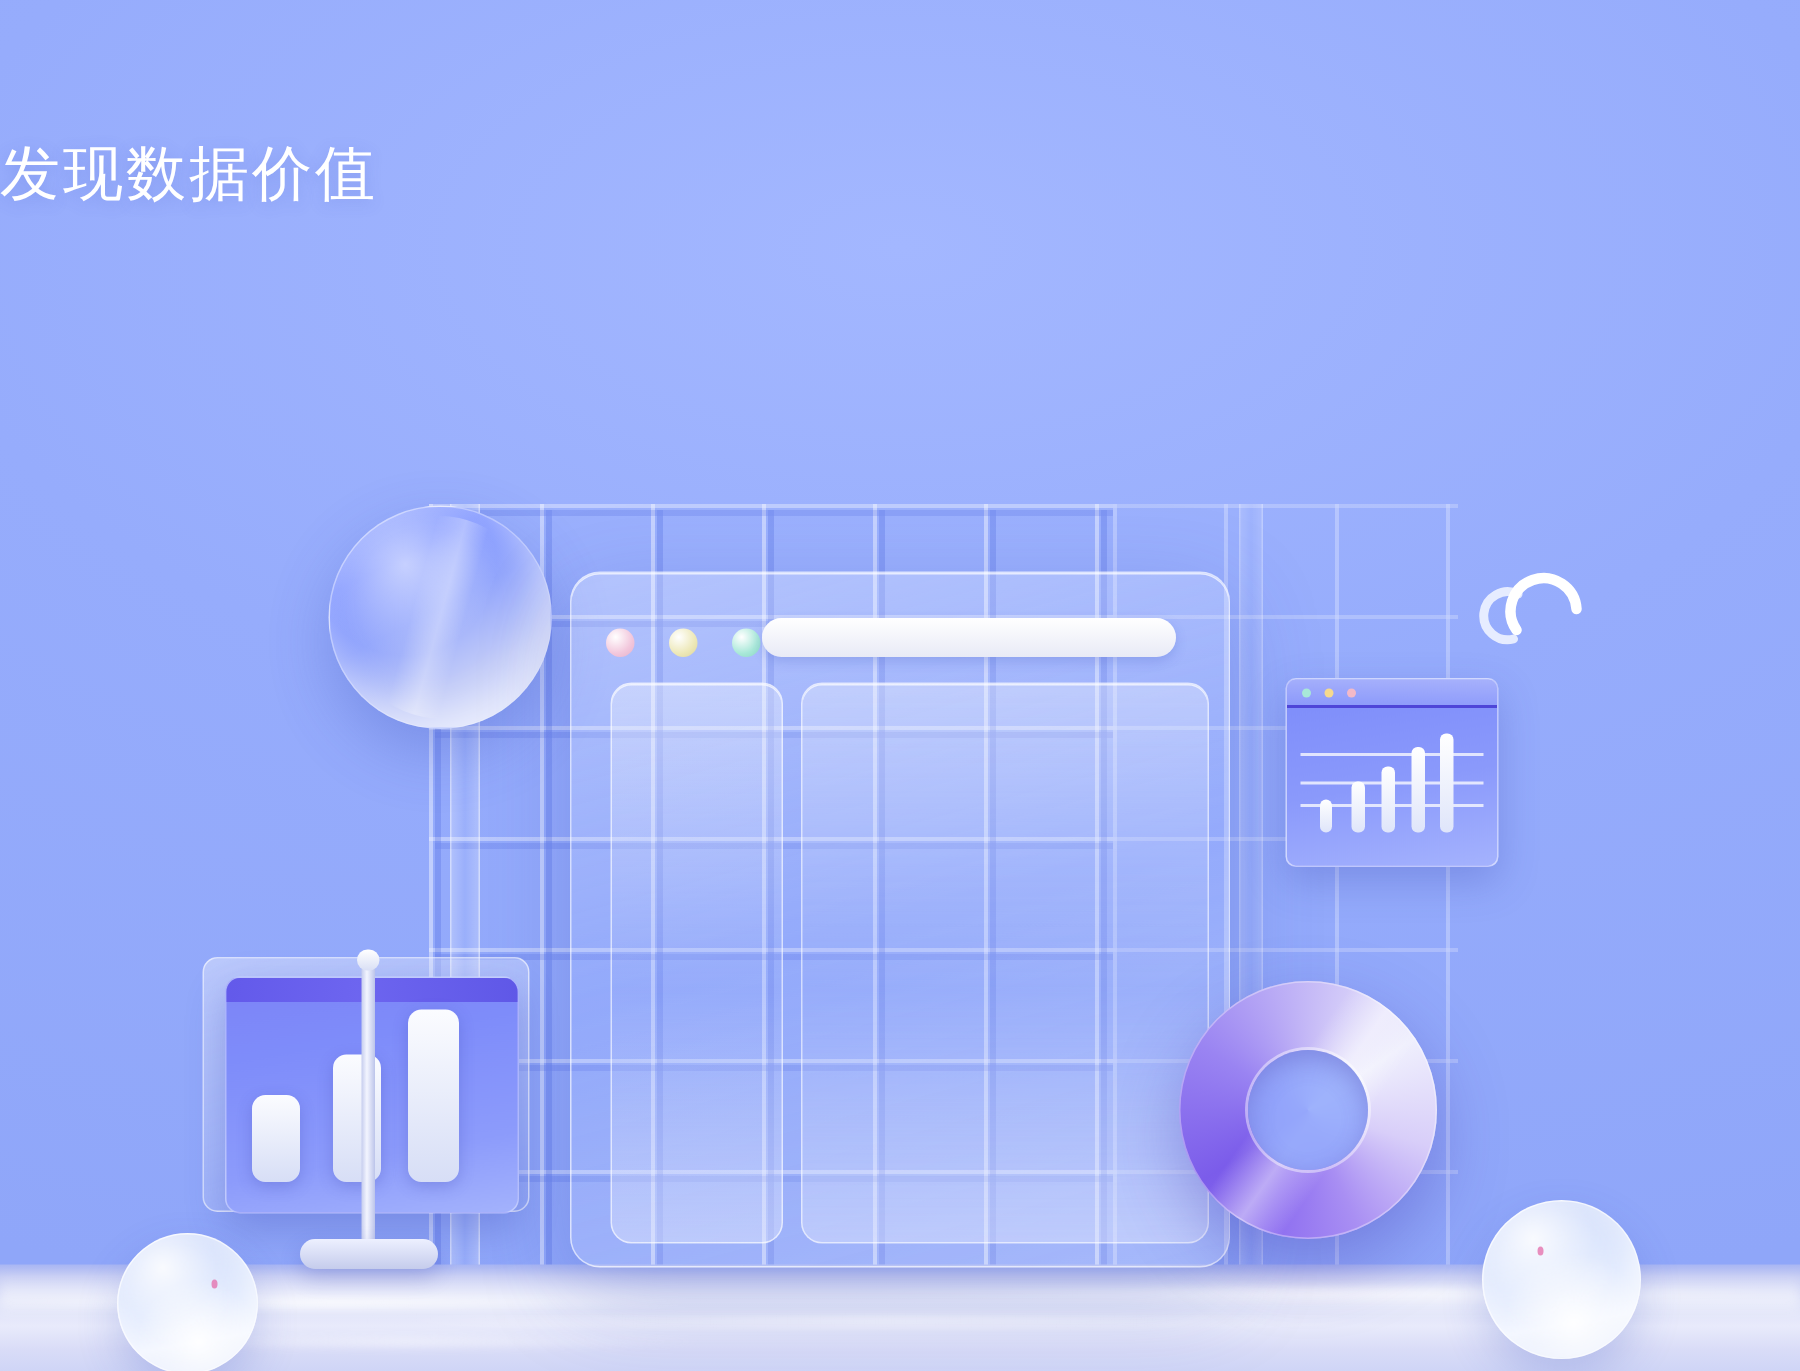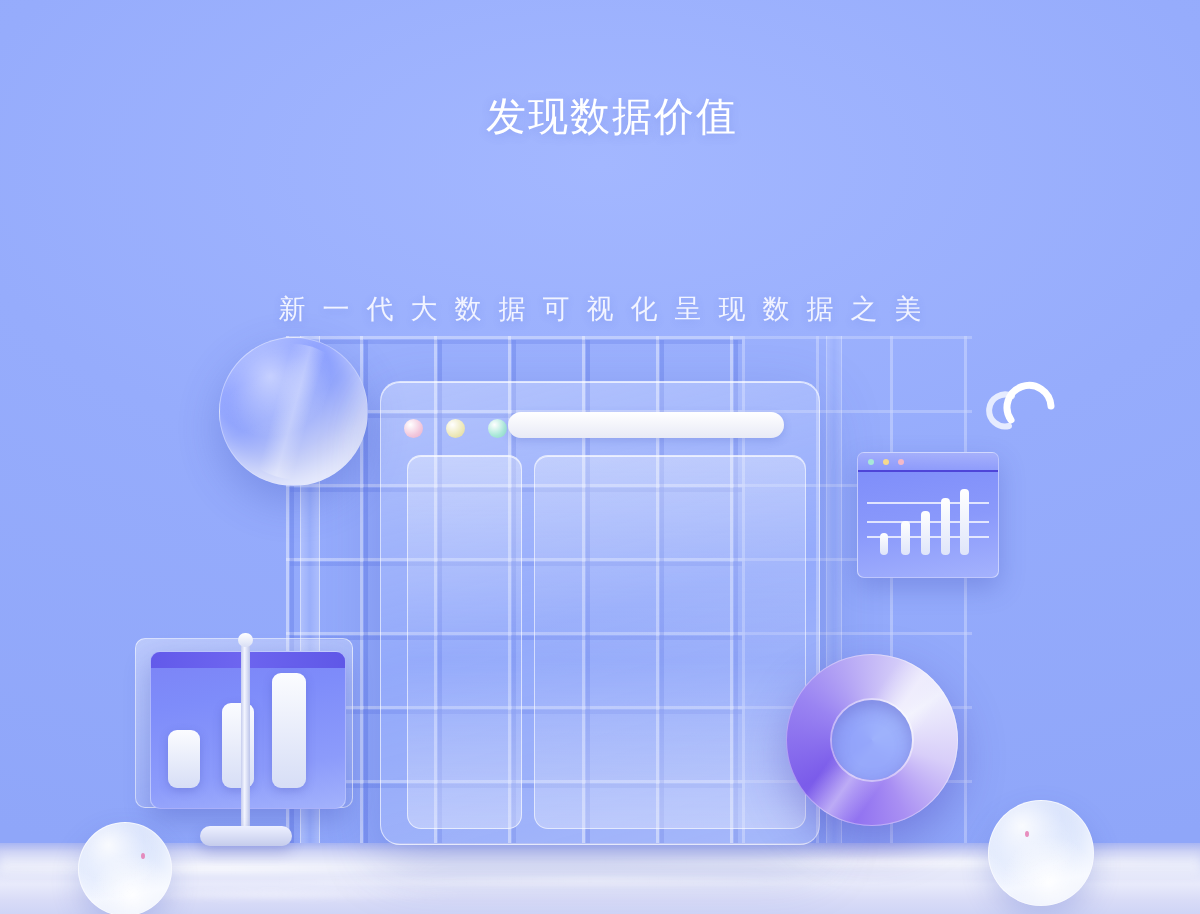--- a/index.html
+++ b/index.html
@@ -40,24 +40,23 @@
     background-position:0 0,0 0;
   }
   .lattice.deep{
     background-image:
       linear-gradient(to right, rgba(58,84,214,.55) 0 4px, transparent 4px),
       linear-gradient(to bottom, rgba(58,84,214,.42) 0 4px, transparent 4px);
   }
 
   
   .tagline{
-    position:absolute;left:0;right:0;top:96px;text-align:center;
+    position:absolute;left:0;right:0;top:96px;text-align:left;
     font-size:40px;line-height:1;color:#FFFFFF;letter-spacing:2px;font-weight:400;
     text-shadow:0 2px 10px rgba(70,92,200,.25);
-    padding-left:24px;
   }
   .headline{
     position:absolute;left:0;right:0;top:166px;text-align:center;
     font-size:108px;line-height:1;color:#FFFFFF;font-weight:900;letter-spacing:1px;
     text-shadow:0 6px 24px rgba(62,84,198,.30);
   }
   .subline{
     position:absolute;left:0;right:0;top:296px;text-align:center;
     font-size:27px;line-height:1;color:#F2F4FF;font-weight:400;letter-spacing:17px;
     text-indent:17px;
@@ -268,15 +267,14 @@
   </div>
 
   <div class="sphere" style="left:78px;top:822px;width:92px;height:92px;">
     <div class="spot" style="left:62px;top:30px;"></div>
   </div>
   <div class="sphere" style="left:988px;top:800px;width:104px;height:104px;">
     <div class="spot" style="left:36px;top:30px;"></div>
   </div>
 
   <div class="tagline">发现数据价值</div>
-  <div class="subline">新一代大数据可视化呈现数据之美</div>
 
 </div>
 
 </body></html>

